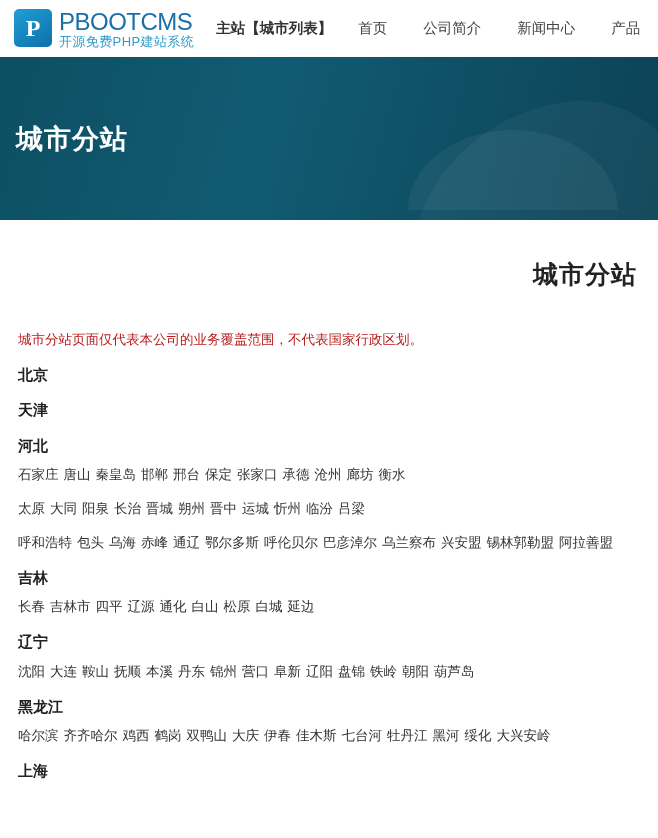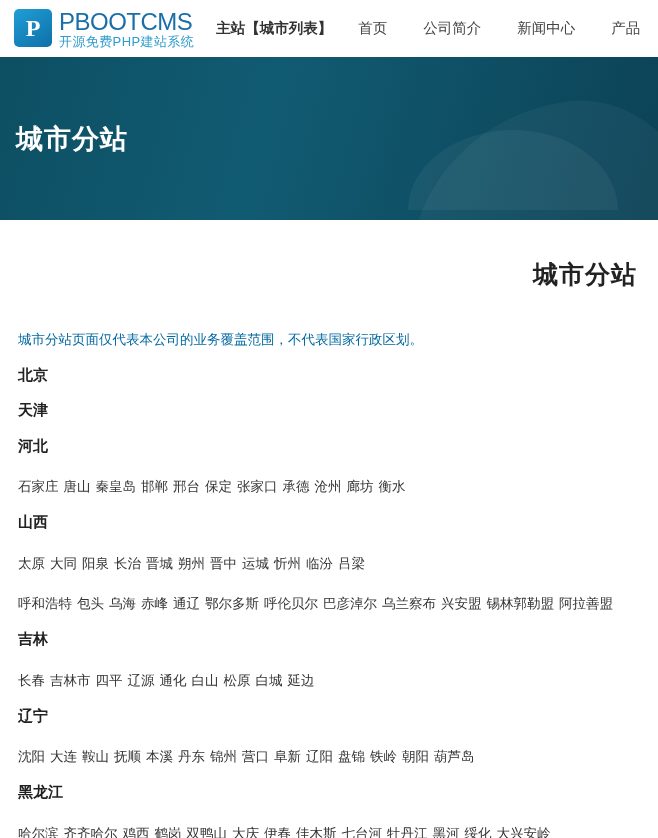--- a/index.html
+++ b/index.html
@@ -121,35 +121,35 @@
     text-align: right;
     font-size: 25px;
     font-weight: bold;
     color: #222222;
     padding: 38px 3px 0 0;
     letter-spacing: 1px;
   }
   .intro {
     margin-top: 38px;
     font-size: 13.5px;
-    color: #0369a1;
+    color: #b91c1c;
     line-height: 1.6;
   }
   .region-block { margin-top: 13px; }
   .region-name {
     font-size: 15px;
     font-weight: bold;
     color: #222222;
     line-height: 1.5;
   }
   .city-list {
     font-size: 13.5px;
     color: #333333;
     line-height: 1.55;
-    margin-top: 20px;
+    margin-top: 8px;
     word-spacing: 3px;
   }
   .city-list span { margin-right: 5px; white-space: nowrap; cursor: pointer; }
   .region-block.no-cities { margin-top: 13px; }
 </style>
 </head>
 <body>
 
 <div class="header">
   <div class="logo">
@@ -182,21 +182,20 @@
         <div class="region-name">北京</div>
       </div>
       <div class="region-block no-cities">
         <div class="region-name">天津</div>
       </div>
       <div class="region-block">
         <div class="region-name">河北</div>
         <div class="city-list"><span>石家庄</span><span>唐山</span><span>秦皇岛</span><span>邯郸</span><span>邢台</span><span>保定</span><span>张家口</span><span>承德</span><span>沧州</span><span>廊坊</span><span>衡水</span></div>
       </div>
       <div class="region-block">
-        <div class="region-name">山西</div>
         <div class="city-list"><span>太原</span><span>大同</span><span>阳泉</span><span>长治</span><span>晋城</span><span>朔州</span><span>晋中</span><span>运城</span><span>忻州</span><span>临汾</span><span>吕梁</span></div>
       </div>
       <div class="region-block">
         <div class="city-list"><span>呼和浩特</span><span>包头</span><span>乌海</span><span>赤峰</span><span>通辽</span><span>鄂尔多斯</span><span>呼伦贝尔</span><span>巴彦淖尔</span><span>乌兰察布</span><span>兴安盟</span><span>锡林郭勒盟</span><span>阿拉善盟</span></div>
       </div>
       <div class="region-block">
         <div class="region-name">吉林</div>
         <div class="city-list"><span>长春</span><span>吉林市</span><span>四平</span><span>辽源</span><span>通化</span><span>白山</span><span>松原</span><span>白城</span><span>延边</span></div>
       </div>
       <div class="region-block">

